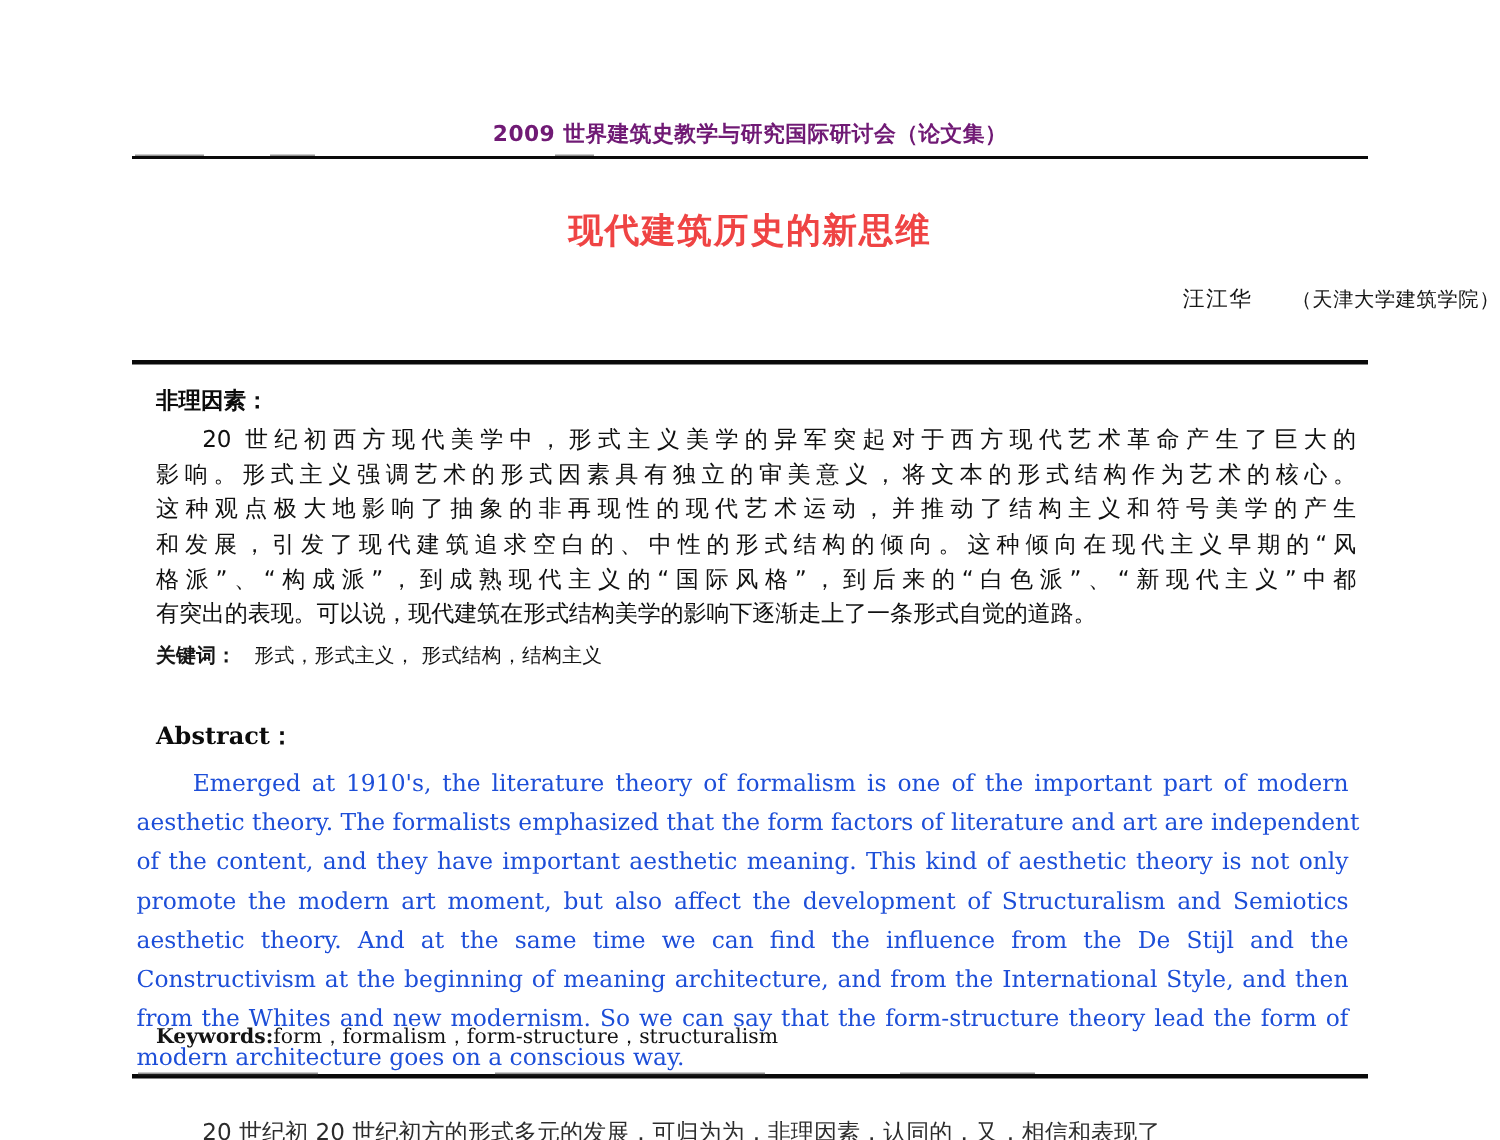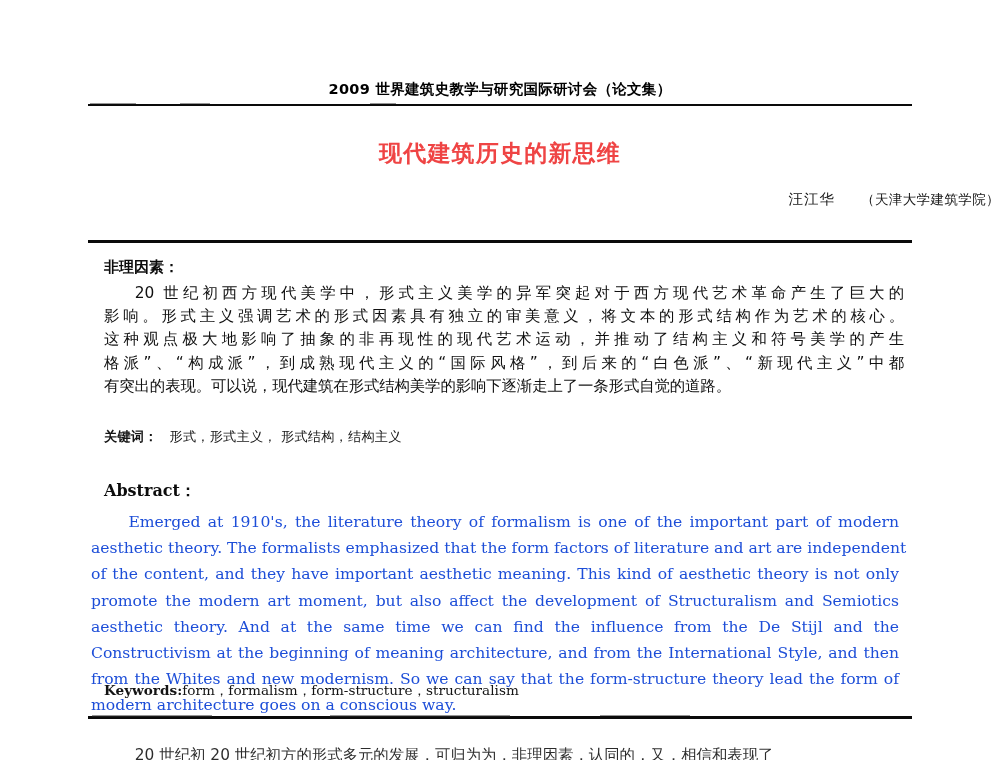--- a/index.html
+++ b/index.html
@@ -29,21 +29,21 @@
   .running-header {
     position: absolute;
     left: 0;
     top: 80px;
     width: 1000px;
     text-align: center;
     font-family: "DejaVu Sans", "Liberation Sans", sans-serif;
     font-weight: bold;
     font-size: 14.5px;
     letter-spacing: 0.3px;
-    color: #000000;
+    color: #701a75;
   }
 
   .rule {
     position: absolute;
     left: 88px;
     width: 824px;
     background: #0a0a0a;
   }
   .rule-header { top: 104px; height: 2.4px; }
   .rule-title  { top: 240px; height: 2.6px; }
@@ -200,20 +200,21 @@
   </div>
 
   <div class="rule rule-title"></div>
 
   <div class="label-cn label-zhaiyao">非理因素：</div>
 
   <div class="cn-body">
     <span class="ln ln-indent">20 世纪初西方现代美学中，形式主义美学的异军突起对于西方现代艺术革命产生了巨大的</span>
     <span class="ln">影响。形式主义强调艺术的形式因素具有独立的审美意义，将文本的形式结构作为艺术的核心。</span>
     <span class="ln">这种观点极大地影响了抽象的非再现性的现代艺术运动，并推动了结构主义和符号美学的产生</span>
+    <span class="ln">和发展，引发了现代建筑追求空白的、中性的形式结构的倾向。这种倾向在现代主义早期的“风</span>
     <span class="ln">格派”、“构成派”，到成熟现代主义的“国际风格”，到后来的“白色派”、“新现代主义”中都</span>
     <span class="ln ln-last">有突出的表现。可以说，现代建筑在形式结构美学的影响下逐渐走上了一条形式自觉的道路。</span>
   </div>
 
   <div class="cn-keywords">
     <b>关键词：</b><span class="kw-terms">形式，形式主义， 形式结构，结构主义</span>
   </div>
 
   <div class="label-en label-abstract">Abstract：</div>
 

